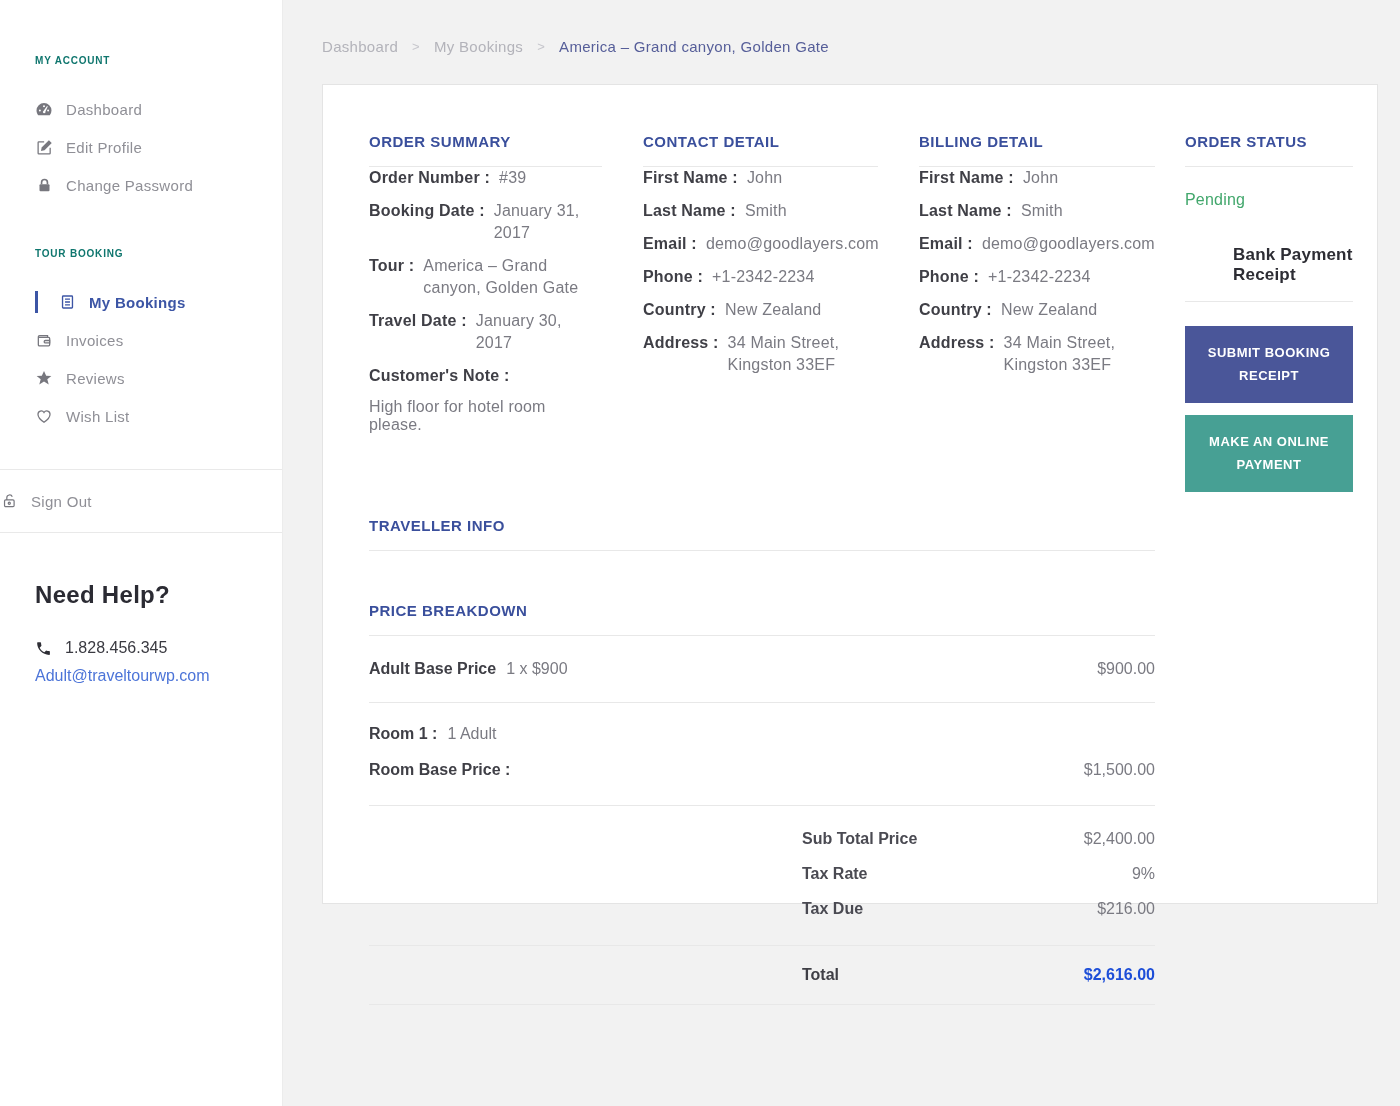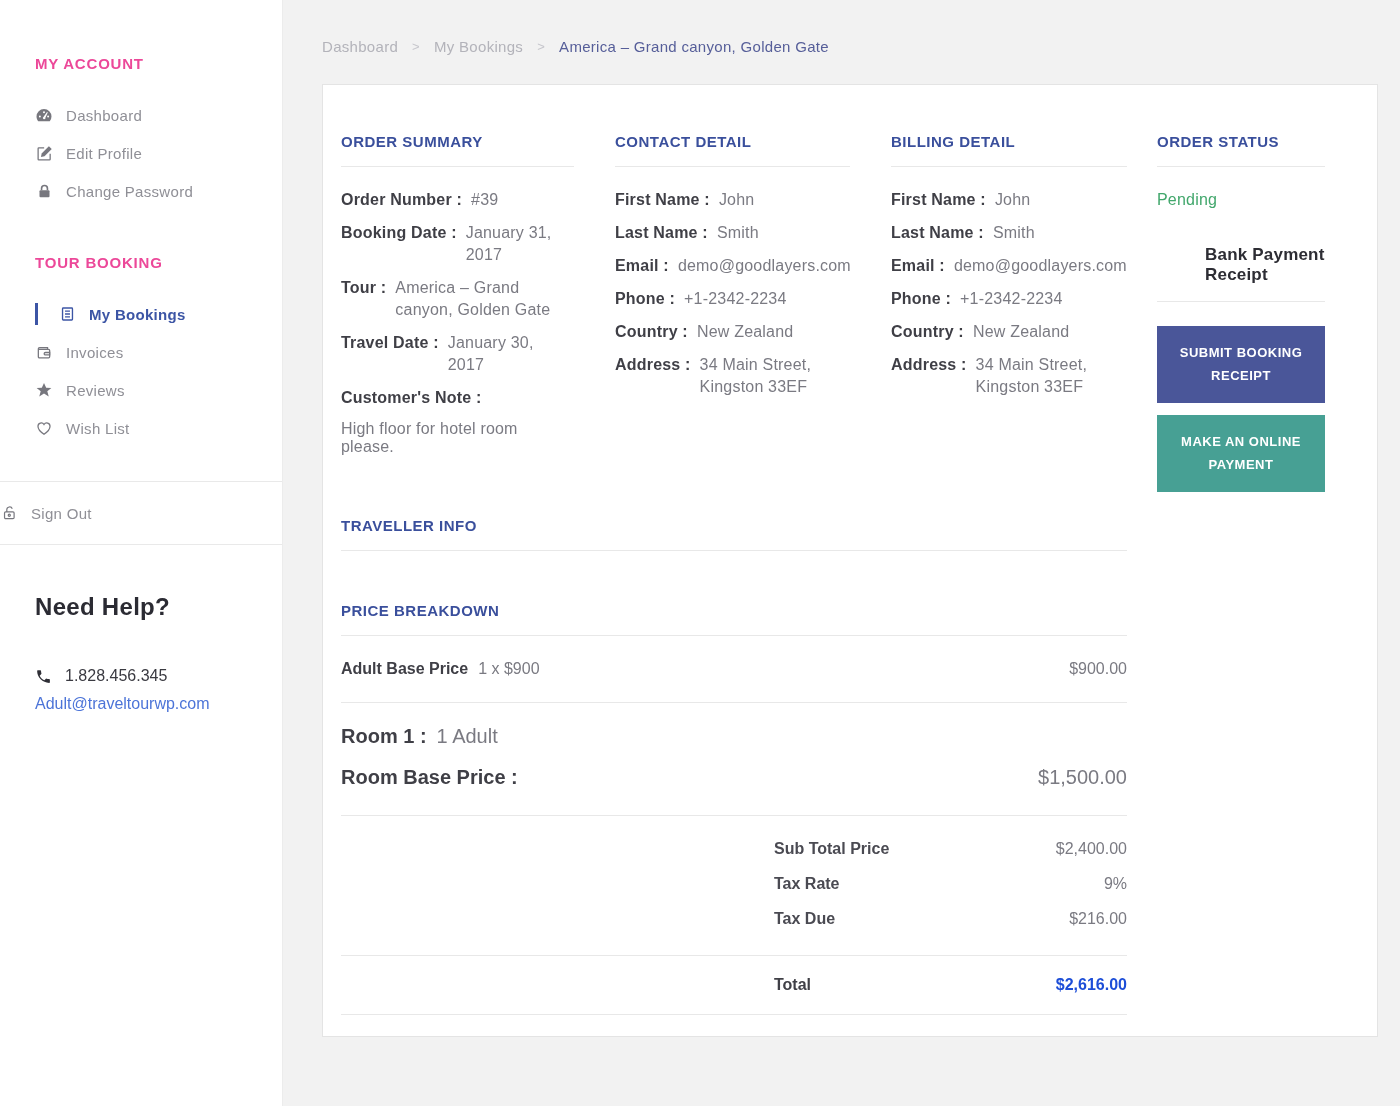--- a/index.html
+++ b/index.html
@@ -3,54 +3,54 @@
 <meta charset="utf-8">
 <style>
   * { margin:0; padding:0; box-sizing:border-box; }
   html,body { width:1400px; height:1106px; }
   body { font-family:"Liberation Sans", sans-serif; background:#f2f2f2; color:#75757d; }
   .page { width:1400px; height:1106px; display:flex; overflow:hidden; }
 
   
   .sidebar { width:283px; flex:none; background:#ffffff; border-right:1px solid #ececec; padding-top:55px; }
   .side-pad { padding-left:35px; padding-right:28px; }
-  .side-title { font-size:15px; font-weight:700; color:#ec4899; letter-spacing:.8px; }
+  .side-title { font-size:10px; font-weight:700; color:#0f766e; letter-spacing:.8px; }
   .side-list { list-style:none; margin-top:24px; }
   .side-item { display:flex; align-items:center; height:38px; color:#8f8f96; font-size:15px; letter-spacing:.3px; cursor:pointer; position:relative; }
   .side-item .ic { width:18px; height:18px; margin-right:13px; display:inline-flex; align-items:center; justify-content:center; color:#77777e; flex:none; }
   .side-item.active { color:#3c55a5; font-weight:600; }
   .side-item.active .ic { color:#3c55a5; }
   .active-bar { width:3px; height:22px; background:#3c55a5; margin-right:20px; }
   .sec-gap { margin-top:44px; }
   .side-rule { border:none; border-top:1px solid #e9e9e9; margin-top:34px; }
   .signout-row { padding:6px 0; }
   .signout-row .side-item { height:50px; }
   .need-help { margin-top:48px; }
   .nh-title { font-size:24px; font-weight:700; color:#2b2b33; letter-spacing:.3px; }
-  .nh-phone { display:flex; align-items:center; margin-top:46px; color:#3a3a41; font-size:16px; }
+  .nh-phone { display:flex; align-items:center; margin-top:30px; color:#3a3a41; font-size:16px; }
   .nh-phone .ic { width:17px; height:17px; margin-right:13px; color:#2f2f36; }
   .nh-email { margin-top:10px; font-size:16px; color:#4c74d8; cursor:pointer; }
 
   
   .main { flex:1; padding:0 22px 0 39px; }
   .breadcrumb { margin-top:38px; font-size:15px; letter-spacing:.3px; display:flex; align-items:center; }
   .bc-link { color:#b3b3ba; cursor:pointer; }
   .bc-sep { color:#c6c6cc; margin:0 14px; font-size:13px; }
   .bc-current { color:#565e99; }
 
-  .card { margin-top:29px; width:1056px; height:953px; background:#fff; border:1px solid #e4e4e4; padding:48px 18px 30px; display:flex; }
+  .card { margin-top:29px; width:1056px; height:820px; background:#fff; border:1px solid #e4e4e4; padding:48px 46px 30px; display:flex; }
   .left-col { width:786px; flex:none; }
   .right-col { width:168px; flex:none; margin-left:30px; }
 
   .sec-head { font-size:15px; font-weight:700; color:#3a4f9c; letter-spacing:.5px; }
   .rule { border:none; border-top:1px solid #e8e8e8; margin-top:16px; }
 
   .top-cols { display:flex; justify-content:space-between; min-height:327px; }
   .col-os { width:233px; } .col-cd { width:235px; } .col-bd { width:236px; }
-  .rows { margin-top:22px; }
+  .rows { }
   .info-row { display:flex; align-items:flex-start; margin-bottom:11px; font-size:16px; line-height:22px; letter-spacing:.2px; }
   .info-row .lbl { font-weight:700; color:#3f3f46; margin-right:9px; white-space:nowrap; }
   .info-row .val { color:#7a7a82; }
   .val-link { color:#4c74d8; cursor:pointer; }
   .note-text { margin-top:8px; font-size:16px; color:#7a7a82; letter-spacing:.2px; }
 
   
   .status-val { margin-top:24px; font-size:16px; color:#42a76c; letter-spacing:.2px; }
   .receipt-head { margin-top:36px; font-size:17px; font-weight:700; color:#2d2d34; letter-spacing:.2px;margin-left:48px; }
   .btn { display:block; width:100%; margin-top:24px; padding:15px 14px; border:none; color:#fff; font-family:"Liberation Sans",sans-serif;
@@ -62,21 +62,21 @@
   .traveller { margin-top:57px; }
 
   
   .price { margin-top:51px; }
   .pb-row { display:flex; justify-content:space-between; align-items:center; padding:24px 0; border-bottom:1px solid #e8e8e8; font-size:16px; }
   .pb-left { display:flex; align-items:center; }
   .pb-left .lbl { font-weight:700; color:#3f3f46; margin-right:10px; }
   .pb-left .sub { color:#7a7a82; }
   .pb-amount { color:#7a7a82; }
   .pb-room { padding:22px 0 26px; border-bottom:1px solid #e8e8e8; }
-  .pb-room .line { display:flex; justify-content:space-between; align-items:center; font-size:20px; }
+  .pb-room .line { display:flex; justify-content:space-between; align-items:center; font-size:16px; }
   .pb-room .line + .line { margin-top:18px; }
   .totals { padding-top:22px; }
   .tot-row { display:flex; justify-content:space-between; align-items:center; margin-bottom:14px; font-size:16px; line-height:21px; }
   .tot-row .lbl { margin-left:433px; font-weight:700; color:#4a4a52; }
   .tot-row .val { color:#7a7a82; }
   .tot-divider { border:none; border-top:1px solid #e8e8e8; margin-top:26px; }
   .grand { display:flex; justify-content:space-between; align-items:center; padding:20px 0; border-bottom:1px solid #e8e8e8; font-size:16px; }
   .grand .lbl { margin-left:433px; font-weight:700; color:#3f3f46; }
   .grand .val { font-weight:700; color:#1d4ed8; }
 

